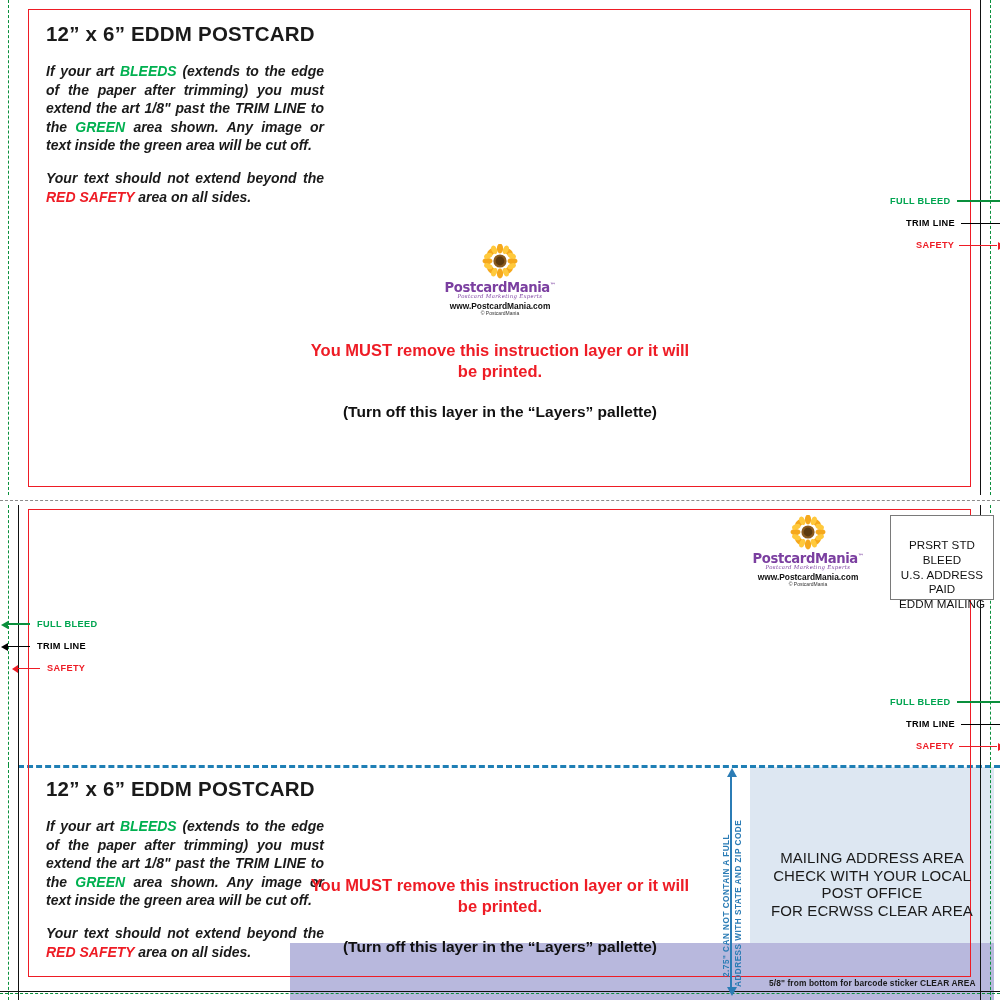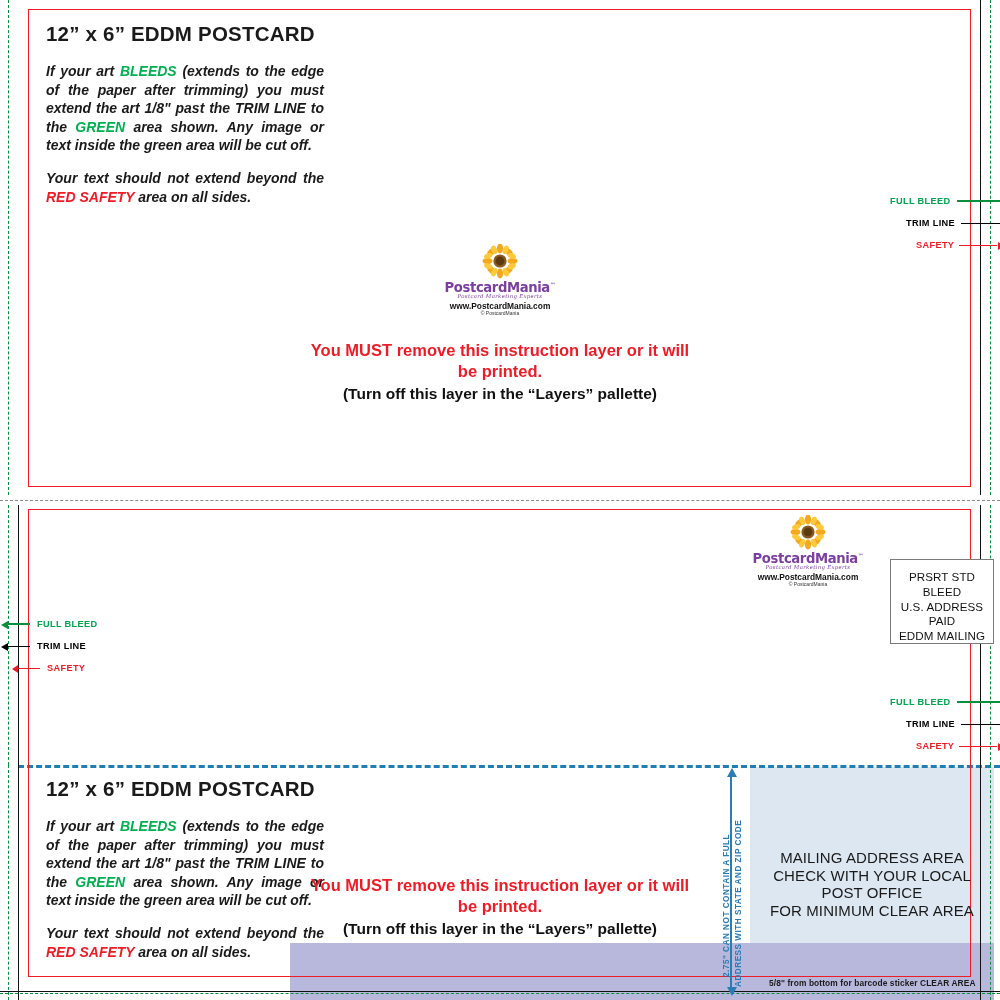--- a/index.html
+++ b/index.html
@@ -95,21 +95,21 @@
     font-size: 16.5px;
     line-height: 1.28;
     text-align: center;
   }
   .warn-black {
     color: #111111;
     font-weight: bold;
     font-size: 15.5px;
     line-height: 1.3;
     text-align: center;
-    margin-top: 2px;
+    margin-top: 20px;
   }
 
   
   .arrow-row {
     position: absolute;
     display: flex;
     align-items: center;
     white-space: nowrap;
     font-weight: bold;
     font-size: 9.2px;
@@ -204,26 +204,25 @@
     white-space: nowrap;
   }
 
   
   .indicia {
     position: absolute;
     border: 1.2px solid #7a7a7a;
     background: #ffffff;
     box-sizing: border-box;
     text-align: center;
-    padding-top: 10px;
+    padding-top: 22px;
     font-size: 11.6px;
     line-height: 1.28;
     color: #111111;
     letter-spacing: 0.1px;
-    margin-top: 44px;
   }
   .indicia .paid { font-weight: normal; }
 
   
   .mail-area {
     position: absolute;
     background: #dde7f2;
   }
   .mail-text {
     position: absolute;
@@ -505,19 +504,19 @@
     <div class="dim-line" style="left:730px;top:12px;height:210px;">
       <span class="dim-head up"></span>
       <span class="dim-head down"></span>
     </div>
     <div class="vert-note" style="left:722px;top:212px;">2.75" CAN NOT CONTAIN A FULL</div>
     <div class="vert-note" style="left:734px;top:222px;">ADDRESS WITH STATE AND ZIP CODE</div>
 
     <div class="mail-text" style="left:752px;top:84px;width:240px;">
       <div>MAILING ADDRESS AREA</div>
       <div>CHECK WITH YOUR LOCAL POST OFFICE</div>
-      <div>FOR MINIMUM CLEAR AREA</div>
+      <div>FOR ECRWSS CLEAR AREA</div>
     </div>
 
     <div class="barcode-note" style="left:769px;top:213px;">5/8" from bottom for barcode sticker CLEAR AREA</div>
   </div>
 
 </div>
 
 </body></html>

